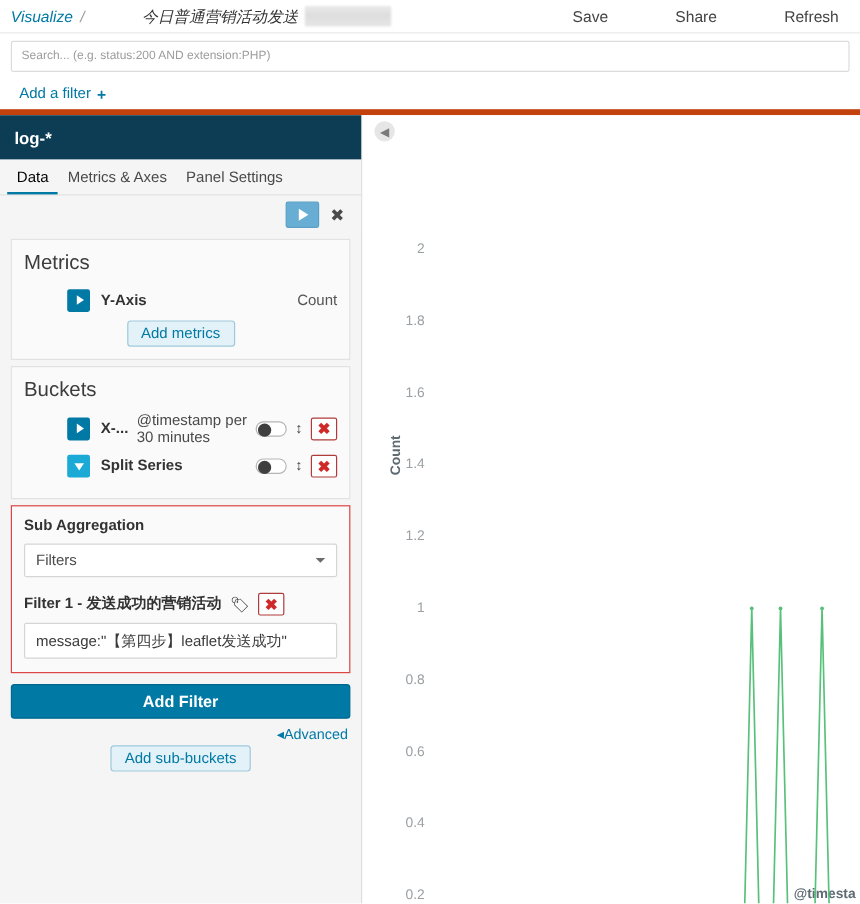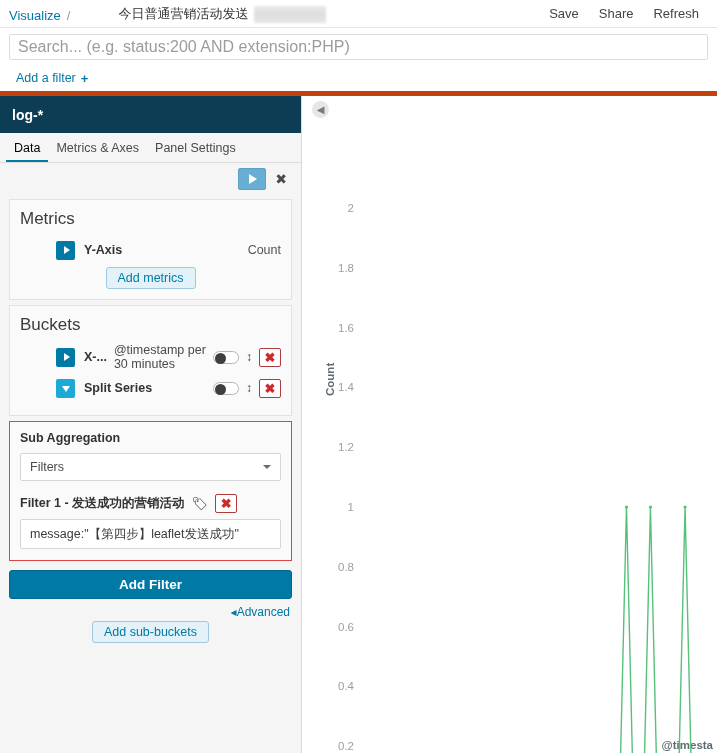--- a/index.html
+++ b/index.html
@@ -14,43 +14,43 @@
   }
   #app { position: relative; width: 717px; height: 753px; }
 
   
   .topnav {
     position: absolute; top: 0; left: 0; width: 717px; height: 28px;
     background: #ffffff;
     border-bottom: 1px solid #e4e4e4;
     display: flex; align-items: center;
   }
-  .breadcrumb { display: flex; align-items: flex-end; padding-left: 9px; flex: 1; min-width: 0; }
+  .breadcrumb { display: flex; align-items: center; padding-left: 9px; flex: 1; min-width: 0; font-style: italic; }
   .crumb-link { color: #0079a5; font-size: 13px; cursor: pointer; }
   .crumb-sep { color: #9a9a9a; margin: 0 6px; font-size: 13px; }
   .crumb-title { color: #333333; font-size: 13px; white-space: nowrap; margin-left: 42px; }
   .redact {
     display: inline-block; width: 72px; height: 17px;
     background: linear-gradient(180deg,#e9e9e9 0%,#dedede 48%,#e6e6e6 100%);
     margin-left: 6px; border-radius: 1px;
     filter: blur(1.1px); vertical-align: middle;
   }
-  .nav-actions { display: flex; align-items: center; padding-right: 8px; }
+  .nav-actions { display: flex; align-items: center; padding-right: 8px; gap: 36px; }
   .nav-action { color: #444; font-size: 13px; padding: 0 10px; cursor: pointer; }
 
   
   .querybar {
     position: absolute; top: 28px; left: 0; width: 717px; height: 37px;
     background: #ffffff; display: flex; align-items: center; padding: 0 9px;
   }
   .query-input {
     width: 100%; height: 26px; line-height: 24px;
     border: 1px solid #dcdcdc; border-radius: 2px;
     background: #fff; padding: 0 8px;
-    font-family: "Liberation Sans", sans-serif; font-size: 16px;
+    font-family: "Liberation Sans", sans-serif; font-size: 10px;
     color: #6b6b6b; outline: none;
   }
   .query-input::placeholder { color: #9c9c9c; }
 
   
   .filterbar {
     position: absolute; top: 65px; left: 0; width: 717px; height: 31px;
     border-bottom: 5px solid #c2410c;
     display: flex; align-items: center; padding-left: 16px;
     background: #fff;

